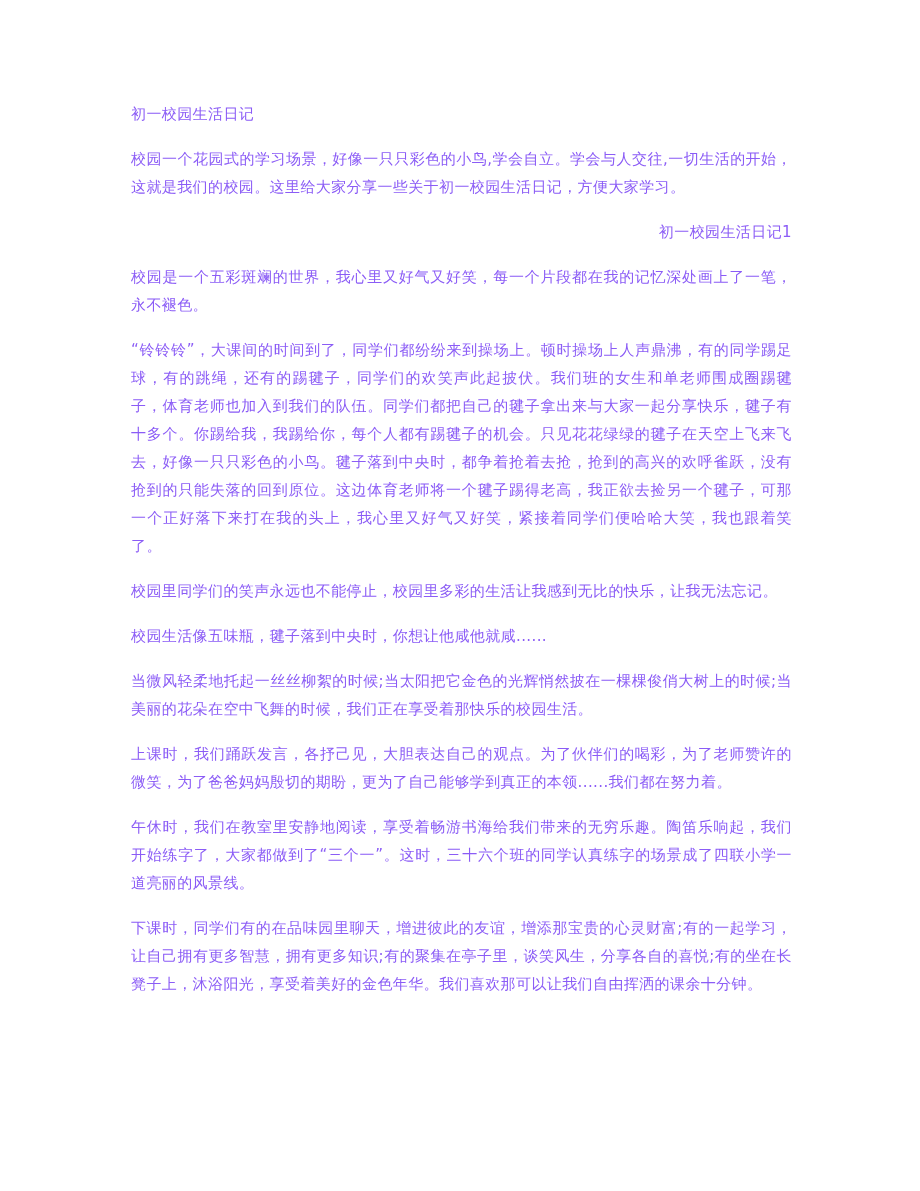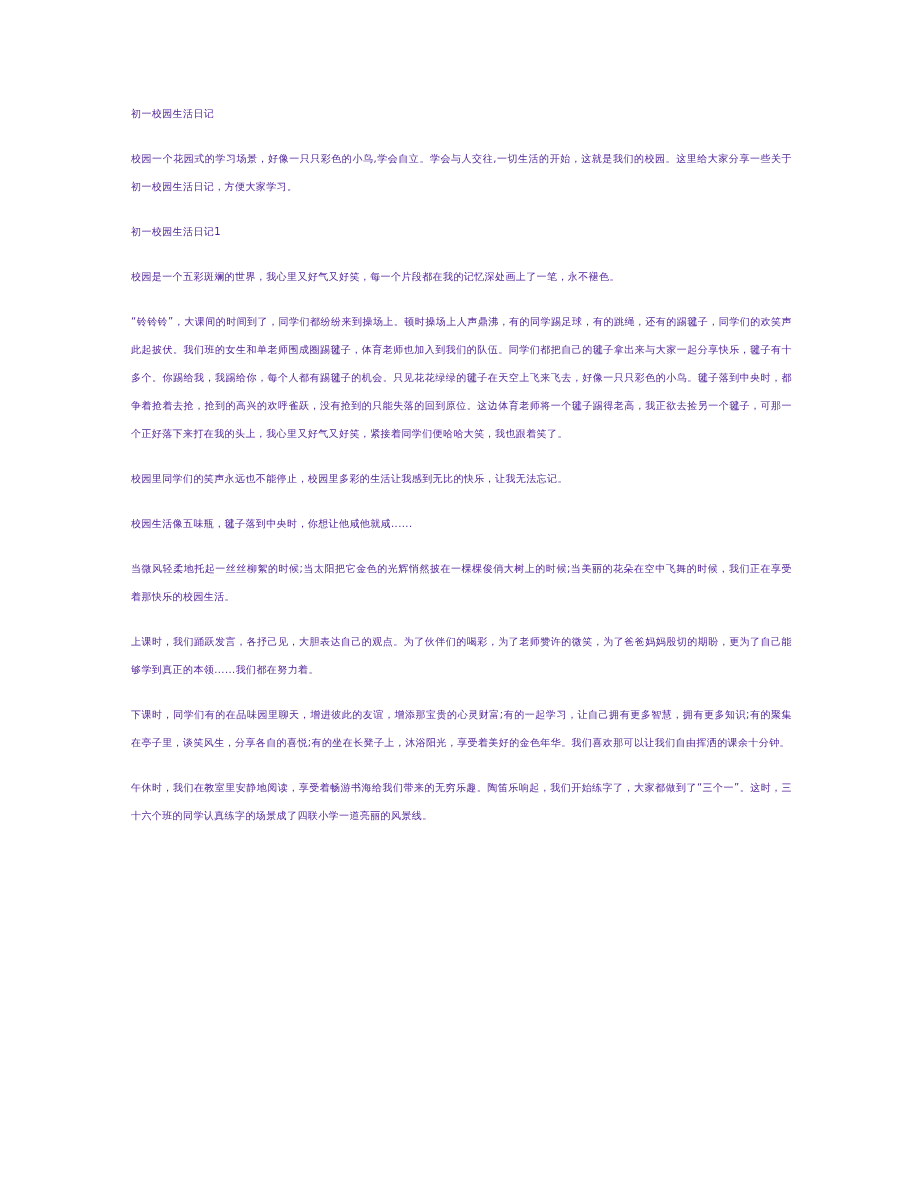--- a/index.html
+++ b/index.html
@@ -15,43 +15,43 @@
     color: #000000;
   }
   .page {
     box-sizing: border-box;
     width: 920px;
     height: 1191px;
     padding: 100px 128px 40px 131px;
     background: #ffffff;
   }
   .block {
-    font-size: 10px;
+    font-size: 15px;
     line-height: 28px;
     margin: 0 0 17px 0;
     text-align: justify;
     word-break: break-all;
     letter-spacing: 0.4px;
-    color: #4c1d95;
+    color: #8b5cf6;
   }
   .title {
     text-align: left;
   }
   .heading {
-    text-align: left;
+    text-align: right;
   }
 </style>
 </head>
 <body>
 
 <main class="page">
   <p class="block title">初一校园生活日记</p>
   <p class="block">校园一个花园式的学习场景，好像一只只彩色的小鸟,学会自立。学会与人交往,一切生活的开始，这就是我们的校园。这里给大家分享一些关于初一校园生活日记，方便大家学习。</p>
   <p class="block heading">初一校园生活日记1</p>
   <p class="block">校园是一个五彩斑斓的世界，我心里又好气又好笑，每一个片段都在我的记忆深处画上了一笔，永不褪色。</p>
   <p class="block">“铃铃铃”，大课间的时间到了，同学们都纷纷来到操场上。顿时操场上人声鼎沸，有的同学踢足球，有的跳绳，还有的踢毽子，同学们的欢笑声此起披伏。我们班的女生和单老师围成圈踢毽子，体育老师也加入到我们的队伍。同学们都把自己的毽子拿出来与大家一起分享快乐，毽子有十多个。你踢给我，我踢给你，每个人都有踢毽子的机会。只见花花绿绿的毽子在天空上飞来飞去，好像一只只彩色的小鸟。毽子落到中央时，都争着抢着去抢，抢到的高兴的欢呼雀跃，没有抢到的只能失落的回到原位。这边体育老师将一个毽子踢得老高，我正欲去捡另一个毽子，可那一个正好落下来打在我的头上，我心里又好气又好笑，紧接着同学们便哈哈大笑，我也跟着笑了。</p>
   <p class="block">校园里同学们的笑声永远也不能停止，校园里多彩的生活让我感到无比的快乐，让我无法忘记。</p>
   <p class="block">校园生活像五味瓶，毽子落到中央时，你想让他咸他就咸......</p>
   <p class="block">当微风轻柔地托起一丝丝柳絮的时候;当太阳把它金色的光辉悄然披在一棵棵俊俏大树上的时候;当美丽的花朵在空中飞舞的时候，我们正在享受着那快乐的校园生活。</p>
   <p class="block">上课时，我们踊跃发言，各抒己见，大胆表达自己的观点。为了伙伴们的喝彩，为了老师赞许的微笑，为了爸爸妈妈殷切的期盼，更为了自己能够学到真正的本领......我们都在努力着。</p>
+  <p class="block">午休时，我们在教室里安静地阅读，享受着畅游书海给我们带来的无穷乐趣。陶笛乐响起，我们开始练字了，大家都做到了“三个一”。这时，三十六个班的同学认真练字的场景成了四联小学一道亮丽的风景线。</p>
   <p class="block">下课时，同学们有的在品味园里聊天，增进彼此的友谊，增添那宝贵的心灵财富;有的一起学习，让自己拥有更多智慧，拥有更多知识;有的聚集在亭子里，谈笑风生，分享各自的喜悦;有的坐在长凳子上，沐浴阳光，享受着美好的金色年华。我们喜欢那可以让我们自由挥洒的课余十分钟。</p>
-  <p class="block">午休时，我们在教室里安静地阅读，享受着畅游书海给我们带来的无穷乐趣。陶笛乐响起，我们开始练字了，大家都做到了“三个一”。这时，三十六个班的同学认真练字的场景成了四联小学一道亮丽的风景线。</p>
 </main>
 
 </body></html>

